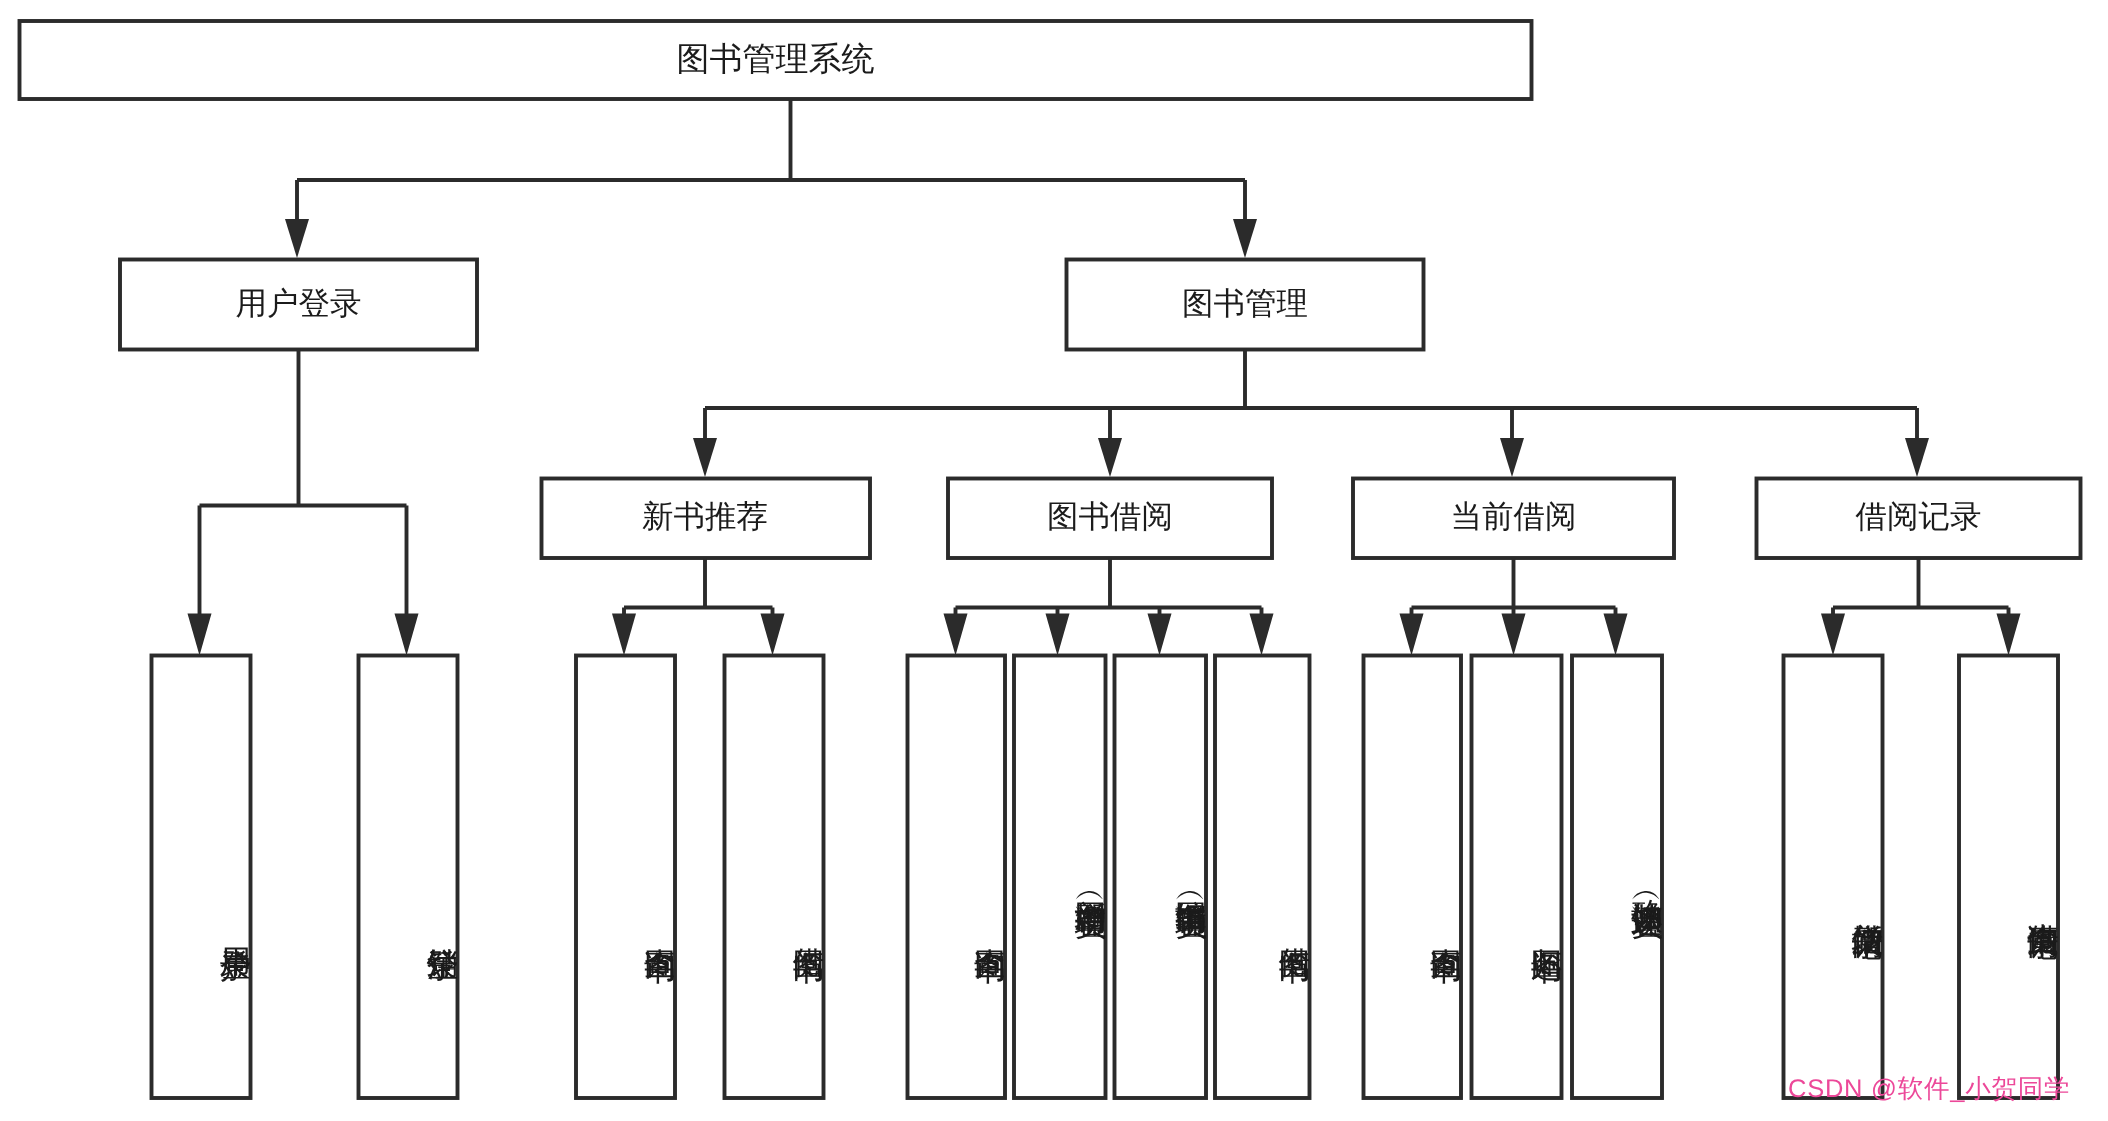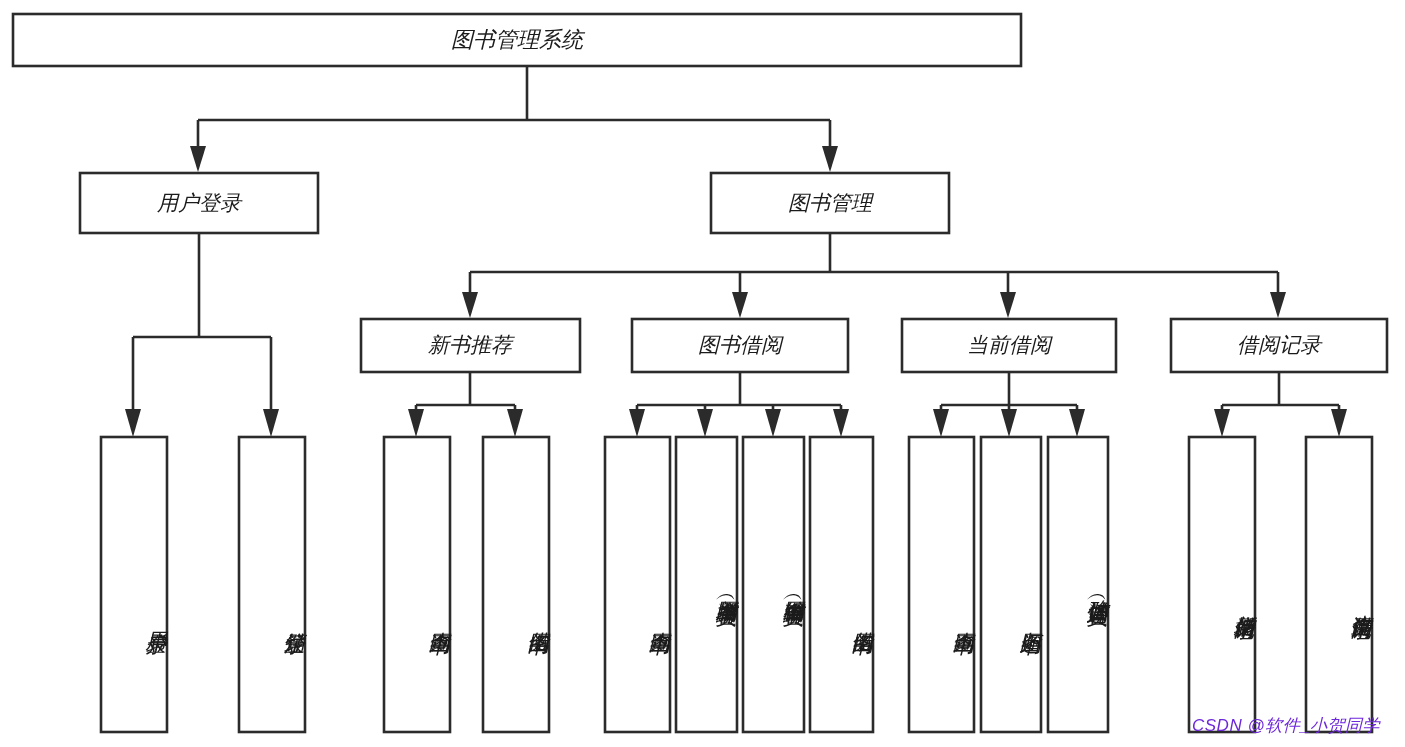--- a/index.html
+++ b/index.html
@@ -11,21 +11,20 @@
     width: 1405px;
     height: 747px;
     font-family: "Liberation Sans", "DejaVu Sans", sans-serif;
     overflow: hidden;
     position: relative;
   }
   #diagram-root {
     position: relative;
     width: 1405px;
     height: 625px;
-    font-style: italic;
   }
   svg#flow {
     position: absolute;
     top: 0;
     left: 0;
     width: 1405px;
     height: 747px;
     display: block;
   }
   .node-rect {
@@ -68,21 +67,21 @@
     align-items: flex-start;
     justify-content: center;
     pointer-events: none;
   }
   .watermark {
     position: absolute;
     left: 1192px;
     top: 714px;
     font-family: "Liberation Sans", "DejaVu Sans", sans-serif;
     font-size: 17px;
-    color: #6d28d9;
+    color: #ec4899;
     white-space: nowrap;
     letter-spacing: 0.5px;
   }
 </style>
 </head>
 <body>
 
 <div id="diagram-root">
 
   <svg id="flow" viewBox="0 0 1405 747">

